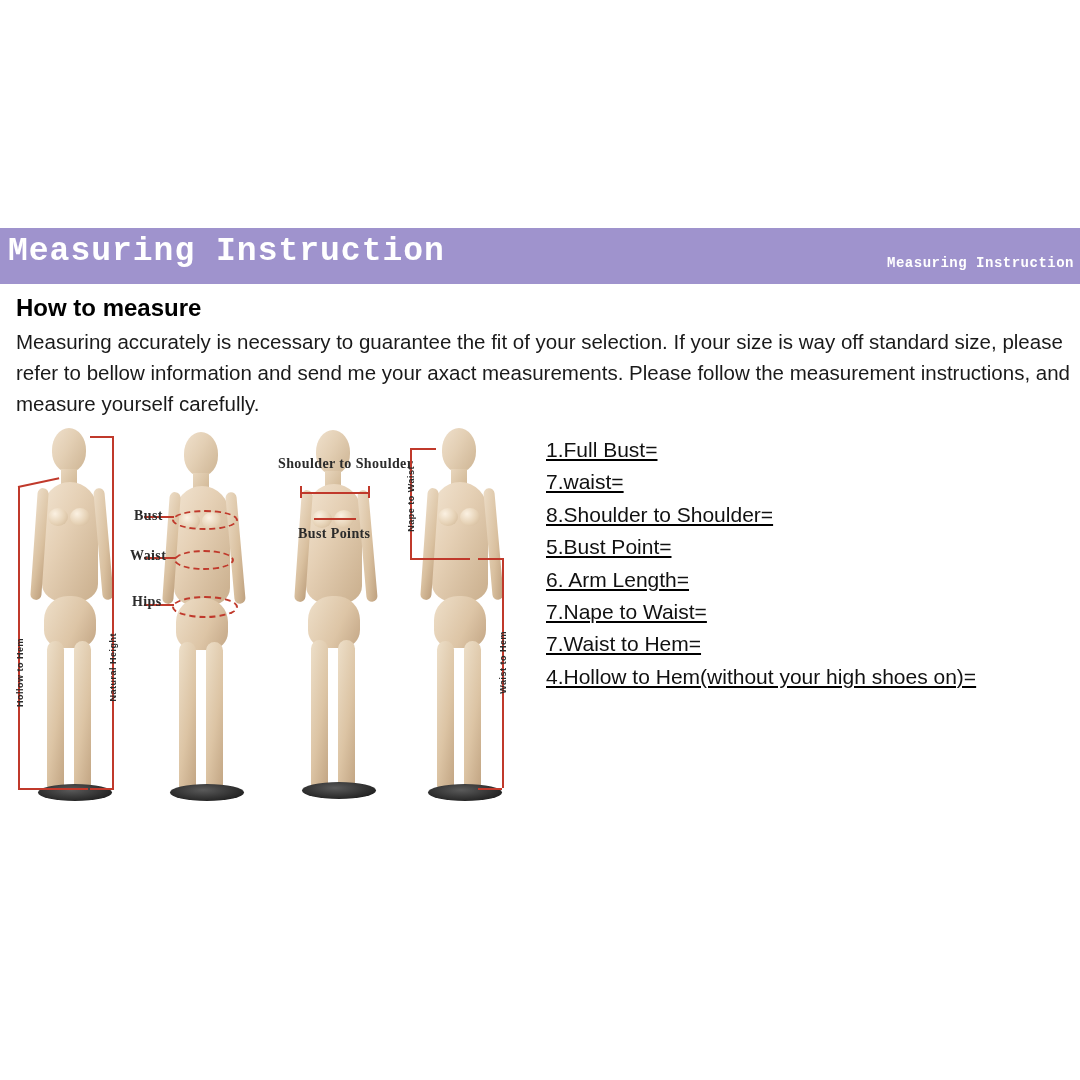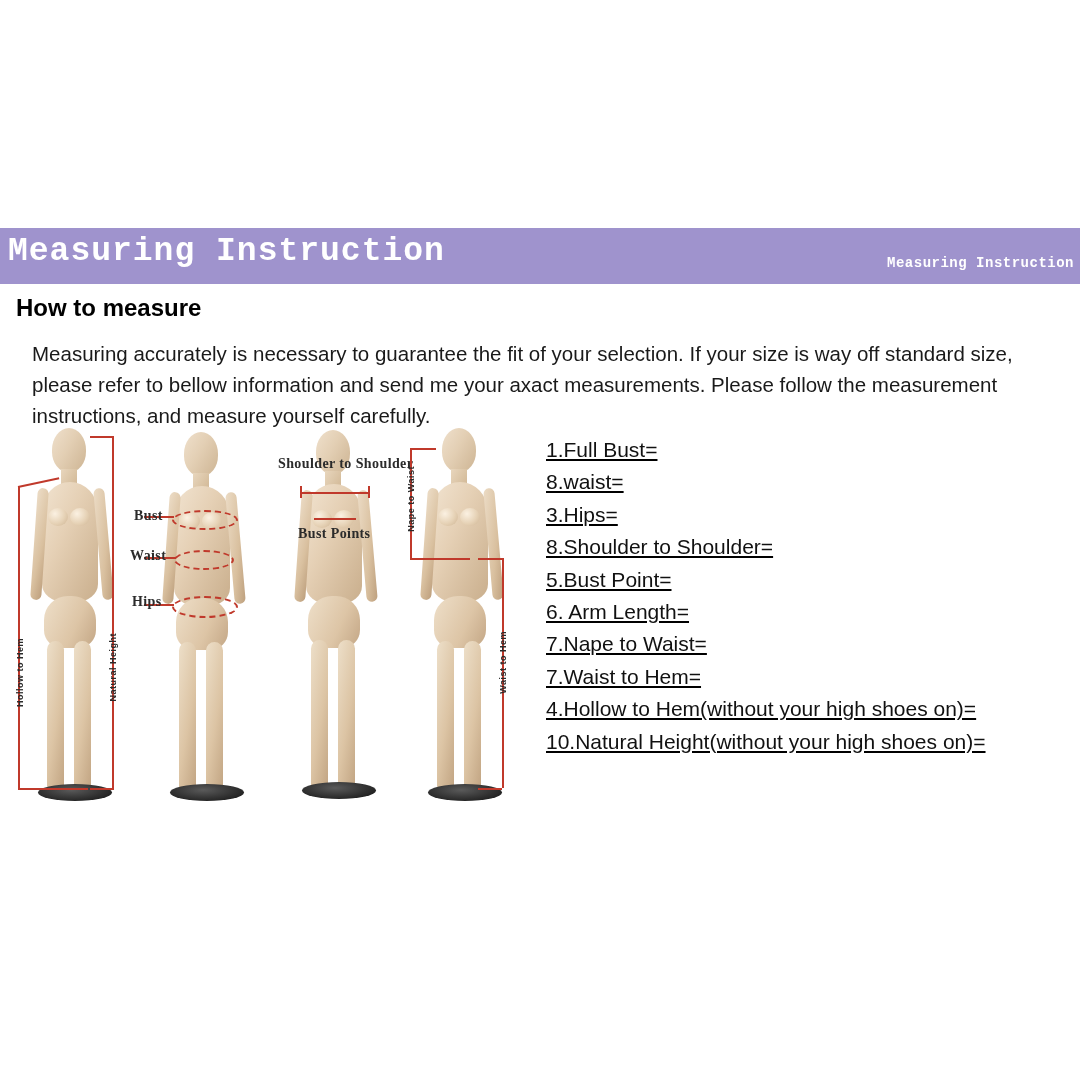--- a/index.html
+++ b/index.html
@@ -74,21 +74,21 @@
     width: 1064px;
   }
   #intro h2 {
     margin: 0 0 4px 0;
     font-size: 24px;
     font-weight: bold;
     color: #000000;
     font-family: "Liberation Sans", sans-serif;
   }
   #intro p {
-    margin: 16px;
+    margin: 0;
     font-size: 20.5px;
     line-height: 31px;
     color: #1a1a1a;
     font-family: "Liberation Sans", sans-serif;
   }
 
   
   #lower {
     position: absolute;
     left: 0;
@@ -339,26 +339,24 @@
           <div class="vline" style="left:98px; top:132px; height:230px;"></div>
           <div class="tick" style="left:74px; top:132px; width:24px;"></div>
           <div class="tick" style="left:74px; top:362px; width:24px;"></div>
           <div class="vlabel up" style="left:94px; top:205px;">Waist to Hem</div>
         </div>
 
       </div>
 
       <div id="measure-list">
         <div class="mitem">1.Full Bust=</div>
-        <div class="mitem">8.waist=</div>
-        <div class="mitem">3.Hips=</div>
+        <div class="mitem">7.waist=</div>
         <div class="mitem">8.Shoulder to Shoulder=</div>
         <div class="mitem">5.Bust Point=</div>
         <div class="mitem">6. Arm Length=</div>
         <div class="mitem">7.Nape to Waist=</div>
         <div class="mitem">7.Waist to Hem=</div>
         <div class="mitem">4.Hollow to Hem(without your high shoes on)=</div>
-        <div class="mitem">10.Natural Height(without your high shoes on)=</div>
       </div>
 
     </div>
   </div>
 </div>
 
 </body></html>

